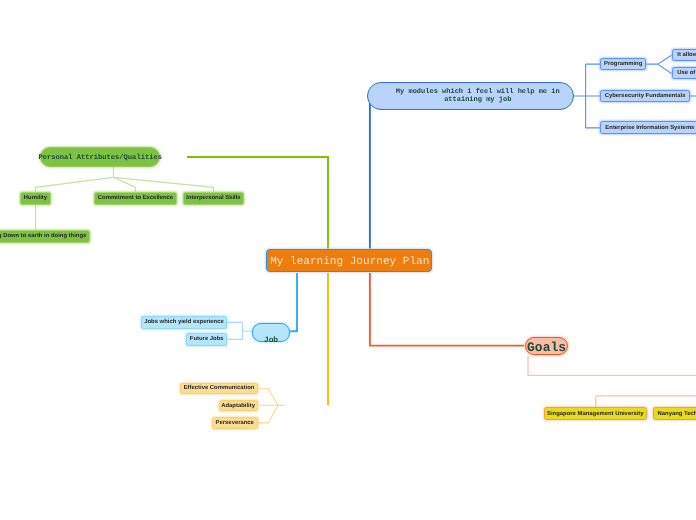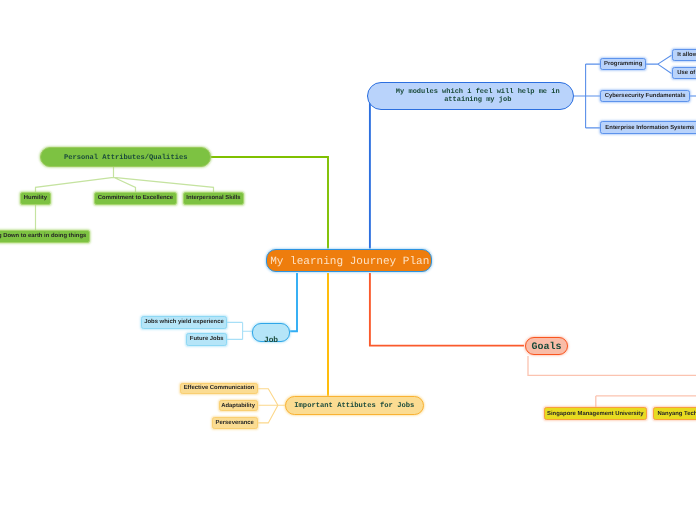--- a/index.html
+++ b/index.html
@@ -7,38 +7,38 @@
   body{font-family:"Liberation Sans",sans-serif;-webkit-font-smoothing:antialiased;text-rendering:geometricPrecision;}
   #canvas{position:relative;width:696px;height:520px;overflow:hidden;background:#ffffff;}
   #edges{position:absolute;left:0;top:0;}
   .nd{position:absolute;box-sizing:border-box;display:flex;align-items:center;
       justify-content:center;white-space:nowrap;text-align:center;}
   .mono{font-family:"Liberation Mono",monospace;font-weight:bold;color:#1b4b3b;}
   .sans{font-family:"Liberation Sans",sans-serif;font-weight:bold;color:#262626;
         font-size:5.9px;}
 
   #n-root{left:265.8px;top:249.1px;width:166.5px;height:23.2px;padding-top:3.5px;padding-left:1.4px;background:#ee7d0d;
-      border:1.5px solid #2c93e0;border-radius:10px;color:#fce2c6;
+      border:1.5px solid #2c93e0;border-radius:4px;color:#fce2c6;
       box-shadow:0 0 2px 1px rgba(120,190,240,0.45);
       font-family:"Liberation Mono",monospace;font-size:11.05px;font-weight:normal;}
   #n-modules{left:367px;top:82px;width:207px;height:28px;background:#b9d3fb;
       border:1.6px solid #2c6fdf;border-radius:14px;text-align:center;
       justify-content:flex-start;padding-left:14.5px;padding-top:1.8px;white-space:pre-line;line-height:7.8px;
       font-size:7px;}
-  #n-attributes{left:40.2px;top:146.6px;width:171px;height:20.3px;background:#7dc242;
+  #n-attributes{left:40.2px;top:146.6px;width:120px;height:20.3px;background:#7dc242;
       border:1.4px solid #9ccb5d;border-radius:10px;font-size:7.1px;padding-top:2px;
       box-shadow:0 0 2px 1px rgba(160,210,105,0.55);}
   #n-job{left:252px;top:322.5px;width:38px;height:17.5px;background:#b5e5f8;
       border:1.4px solid #2fa6e8;border-radius:9px;font-size:7.9px;padding-top:17px;
       box-shadow:0 0 2px 1px rgba(140,215,245,0.55);}
   #n-important{left:284.6px;top:395.5px;width:139.4px;height:19.7px;background:#fbdc92;
       border:1.6px solid #f9b233;border-radius:9.9px;font-size:7.15px;padding-top:1.6px;
       box-shadow:0 0 2px 1px rgba(251,214,130,0.6);}
   #n-goals{left:525.3px;top:337px;width:42.5px;height:18.3px;background:#f9bca7;
-      border:1.5px solid #f9551f;border-radius:10px;font-size:10px;padding-top:2.6px;
+      border:1.5px solid #f9551f;border-radius:10px;font-size:13px;padding-top:2.6px;
       box-shadow:0 0 2px 1px rgba(251,160,130,0.5);}
 
   .bx{border-radius:2.6px;}
   .blue{background:#b9d3fb;border:1px solid #5d93ec;box-shadow:0 0 2px 1px rgba(130,175,245,0.55);}
   .green{background:#7dc242;border:1px solid #a6d56d;box-shadow:0 0 2px 1px rgba(168,214,112,0.6);}
   .cyan{background:#b5e5f8;border:1px solid #8ed8f4;box-shadow:0 0 2px 1px rgba(160,222,246,0.6);}
   .yellow{background:#fbdc92;border:1px solid #f9cf72;box-shadow:0 0 2px 1px rgba(250,214,134,0.6);}
   .uni{background:#e7db20;border:1.2px solid #f79f3b;box-shadow:0 0 2px 1px rgba(251,185,150,0.6);}
 </style>
 </head>
@@ -80,21 +80,20 @@
 <g fill="none" stroke="#fbc3b0" stroke-width="1.3">
   <path d="M528 356 L528 375.4 L696 375.4"></path>
   <path d="M595.8 395.9 L696 395.9 M595.8 395.9 L595.8 406.9"></path>
 </g>
 
 </svg>
 <div class="nd" id="n-root">My learning Journey Plan</div>
 <div class="nd mono" id="n-modules">My modules which i feel will help me in attaining my job</div>
 <div class="nd mono" id="n-attributes">Personal Attributes/Qualities</div>
 <div class="nd mono" id="n-job">Job</div>
-<div class="nd mono" id="n-important">Important Attibutes for Jobs</div>
 <div class="nd mono" id="n-goals">Goals</div>
 <div class="nd bx sans blue" id="n-programming" style="left:600.4px;top:57.6px;width:45.5px;height:12.9px;">Programming</div>
 <div class="nd bx sans blue" id="n-cyber" style="left:600.4px;top:89.6px;width:89.4px;height:12.9px;">Cybersecurity Fundamentals</div>
 <div class="nd bx sans blue" id="n-eis" style="left:600.4px;top:121.4px;width:99px;height:12.9px;">Enterprise Information Systems</div>
 <div class="nd bx sans blue" id="n-itallow" style="left:671.8px;top:49.3px;width:40px;height:12.1px;justify-content:flex-start;padding-left:4.5px;">It allows</div>
 <div class="nd bx sans blue" id="n-useof" style="left:671.8px;top:66.8px;width:40px;height:11.9px;justify-content:flex-start;padding-left:4.5px;">Use of </div>
 <div class="nd bx sans green" id="n-humility" style="left:19.6px;top:192px;width:31.7px;height:12.6px;">Humility</div>
 <div class="nd bx sans green" id="n-commitment" style="left:94px;top:192px;width:82.9px;height:12.6px;">Commitment to Excellence</div>
 <div class="nd bx sans green" id="n-interpersonal" style="left:182.7px;top:192px;width:61.5px;height:12.6px;">Interpersonal Skills</div>
 <div class="nd bx sans green" id="n-downtoearth" style="left:-14px;top:230.4px;width:103.7px;height:12.2px;justify-content:flex-end;padding-right:2.4px;">g Down to earth in doing things</div>

